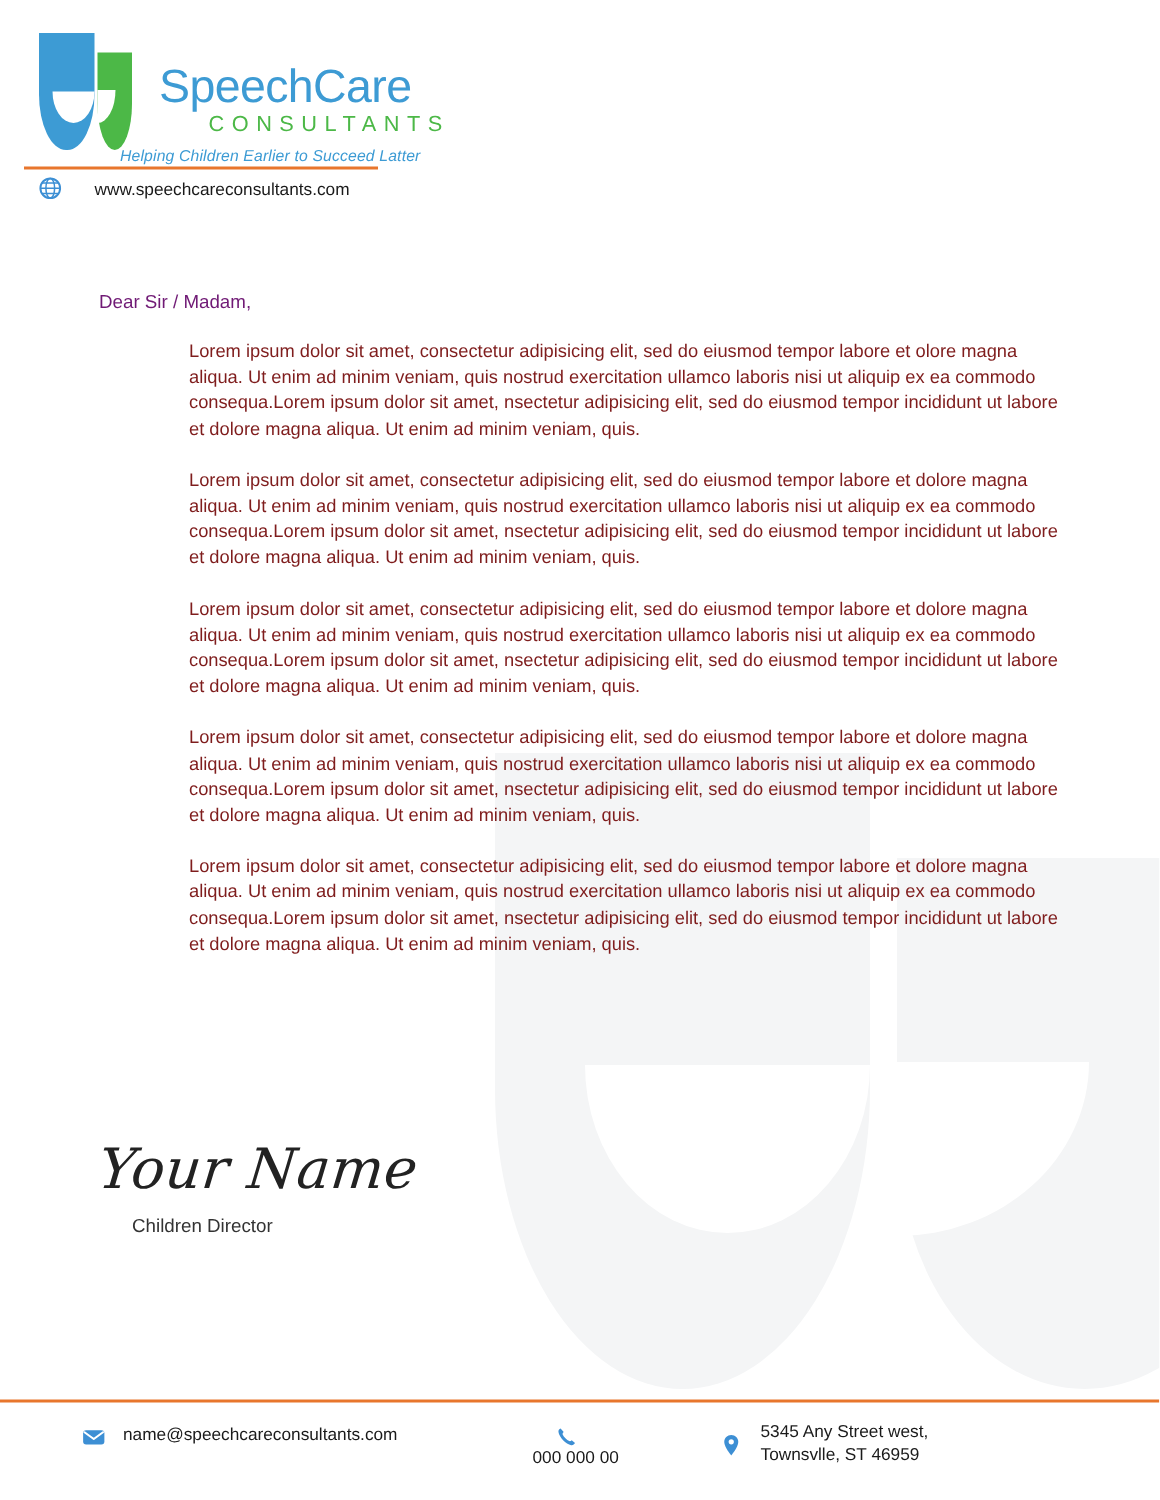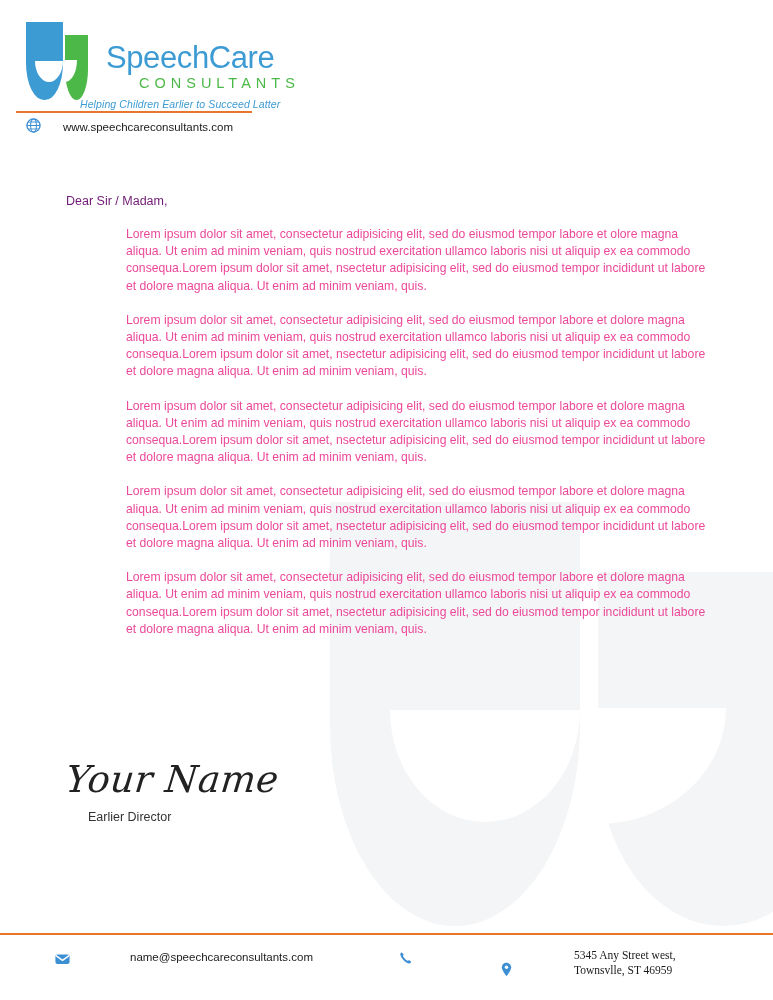--- a/index.html
+++ b/index.html
@@ -206,21 +206,21 @@
   }
   #paragraphs {
     position: absolute;
     left: 126px;
     top: 226px;
     width: 589px;
   }
   .para {
     font-size: 12.2px;
     line-height: 17.2px;
-    color: #ec4899;
+    color: #7f1d1d;
     margin: 0 0 17px 0;
     text-align: left;
   }
   .para:last-child { margin-bottom: 0; }
 
   #signature-block {
     position: absolute;
     left: 66px;
     top: 758px;
     width: 300px;
@@ -256,26 +256,25 @@
   #footer {
     position: absolute;
     left: 0;
     top: 940px;
     width: 773px;
     height: 60px;
   }
   .footer-item {
     position: absolute;
     display: flex;
-    align-items: flex-end;
-    gap: 48px;
+    align-items: center;
   }
   #footer-email  { left: 55px;  top: 10px; }
   #footer-phone  { left: 343px; top: 10px; flex-direction: column; }
-  #footer-addr   { left: 501px; top: 8px; font-family: Liberation Serif, serif; }
+  #footer-addr   { left: 482px; top: 8px; }
 
   .footer-icon {
     flex: 0 0 auto;
     margin-top: 1px;
   }
   .footer-text {
     font-size: 11.5px;
     line-height: 14.5px;
     color: #1a1a1a;
     margin-left: 12px;
@@ -335,21 +334,21 @@
     <div id="paragraphs">
       <p class="para">Lorem ipsum dolor sit amet, consectetur adipisicing elit, sed do eiusmod tempor labore et olore magna aliqua. Ut enim ad minim veniam, quis nostrud exercitation ullamco laboris nisi ut aliquip ex ea commodo consequa.Lorem ipsum dolor sit amet, nsectetur adipisicing elit, sed do eiusmod tempor incididunt ut labore et dolore magna aliqua. Ut enim ad minim veniam, quis.</p>
       <p class="para">Lorem ipsum dolor sit amet, consectetur adipisicing elit, sed do eiusmod tempor labore et dolore magna aliqua. Ut enim ad minim veniam, quis nostrud exercitation ullamco laboris nisi ut aliquip ex ea commodo consequa.Lorem ipsum dolor sit amet, nsectetur adipisicing elit, sed do eiusmod tempor incididunt ut labore et dolore magna aliqua. Ut enim ad minim veniam, quis.</p>
       <p class="para">Lorem ipsum dolor sit amet, consectetur adipisicing elit, sed do eiusmod tempor labore et dolore magna aliqua. Ut enim ad minim veniam, quis nostrud exercitation ullamco laboris nisi ut aliquip ex ea commodo consequa.Lorem ipsum dolor sit amet, nsectetur adipisicing elit, sed do eiusmod tempor incididunt ut labore et dolore magna aliqua. Ut enim ad minim veniam, quis.</p>
       <p class="para">Lorem ipsum dolor sit amet, consectetur adipisicing elit, sed do eiusmod tempor labore et dolore magna aliqua. Ut enim ad minim veniam, quis nostrud exercitation ullamco laboris nisi ut aliquip ex ea commodo consequa.Lorem ipsum dolor sit amet, nsectetur adipisicing elit, sed do eiusmod tempor incididunt ut labore et dolore magna aliqua. Ut enim ad minim veniam, quis.</p>
       <p class="para">Lorem ipsum dolor sit amet, consectetur adipisicing elit, sed do eiusmod tempor labore et dolore magna aliqua. Ut enim ad minim veniam, quis nostrud exercitation ullamco laboris nisi ut aliquip ex ea commodo consequa.Lorem ipsum dolor sit amet, nsectetur adipisicing elit, sed do eiusmod tempor incididunt ut labore et dolore magna aliqua. Ut enim ad minim veniam, quis.</p>
     </div>
 
     <div id="signature-block">
       <div id="signature-name">Your Name</div>
-      <div id="signature-title">Earlier Director</div>
+      <div id="signature-title">Children Director</div>
     </div>
   </div>
 
   <div id="footer-rule"></div>
 
   <div id="footer">
 
     <div class="footer-item" id="footer-email">
       <svg class="footer-icon" width="15" height="12" viewBox="0 0 18 14">
         <rect x="0.5" y="1.5" width="17" height="11.5" rx="2.4" fill="#3d8fd4"></rect>

